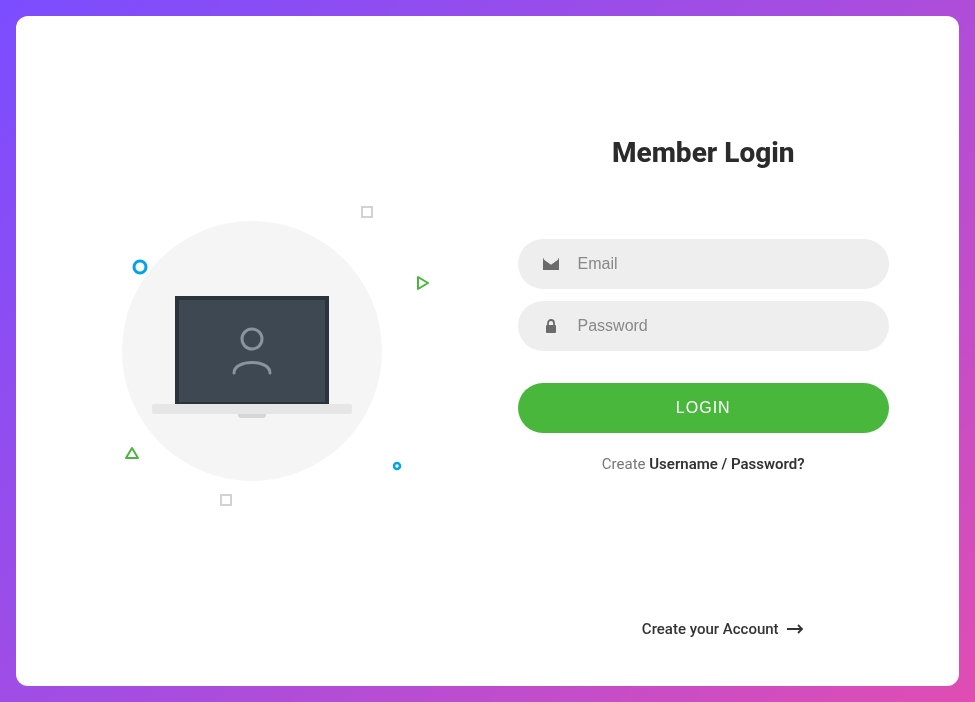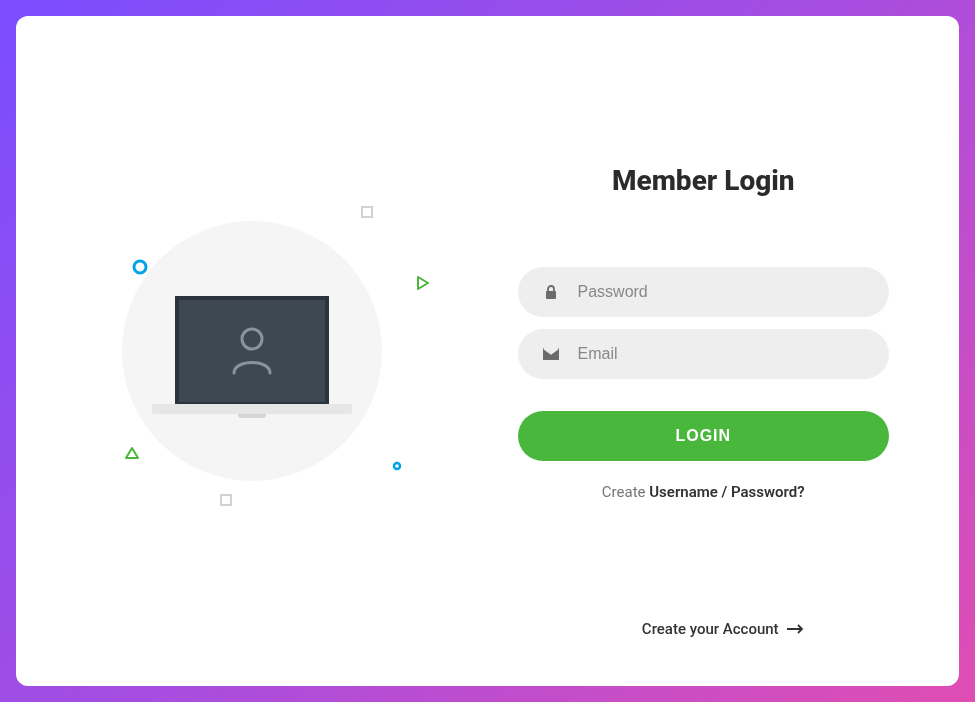--- a/index.html
+++ b/index.html
@@ -75,21 +75,21 @@
       padding: 60px 70px 40px 30px;
       display: flex;
       flex-direction: column;
       position: relative;
     }
     .title {
       font-size: 28px;
       font-weight: 800;
       color: #2b2b2b;
       text-align: center;
-      margin-top: 88px;
+      margin-top: 60px;
       margin-bottom: 70px;
     }
     .input-group {
       background: #eeeeee;
       border-radius: 28px;
       height: 50px;
       display: flex;
       align-items: center;
       padding: 0 24px;
       margin-bottom: 12px;
@@ -111,21 +111,21 @@
       color: #555;
     }
     .input-group input::placeholder { color: #888; }
     .login-btn {
       background: #49b63c;
       color: #fff;
       border: none;
       height: 50px;
       border-radius: 28px;
       font-size: 16px;
-      font-weight: 700;
+      font-weight: 400;
       letter-spacing: 1px;
       cursor: pointer;
       margin-top: 20px;
       margin-bottom: 22px;
     }
     .forgot-line {
       text-align: center;
       font-size: 15px;
       color: #777;
     }
@@ -186,38 +186,38 @@
         <div class="laptop-base"></div>
       </div>
     </div>
   </div>
 
   <div class="right-panel">
     <h1 class="title">Member Login</h1>
 
     <div class="input-group">
       <span class="icon">
+        <svg width="16" height="12" viewBox="0 0 16 12">
+            <path fill="#6b6b6b" d="M0 0h16v12H0z M0 0l8 6 8-6" stroke="#eee" stroke-width="0"></path>
+            <path d="M1 1l7 5 7-5" fill="none" stroke="#eeeeee" stroke-width="1.3"></path>
+          </svg>
+      </span>
+      <input type="text" placeholder="Email" style="">
+    </div>
+
+    <div class="input-group">
+      <span class="icon">
         <svg width="12" height="15" viewBox="0 0 12 15">
             <rect x="1" y="6" width="10" height="8" rx="1" fill="#6b6b6b"></rect>
             <path d="M3 6 V4 a3 3 0 0 1 6 0 V6" fill="none" stroke="#6b6b6b" stroke-width="1.8"></path>
           </svg>
       </span>
       <input type="password" placeholder="Password" style="">
     </div>
 
-    <div class="input-group">
-      <span class="icon">
-        <svg width="16" height="12" viewBox="0 0 16 12">
-            <path fill="#6b6b6b" d="M0 0h16v12H0z M0 0l8 6 8-6" stroke="#eee" stroke-width="0"></path>
-            <path d="M1 1l7 5 7-5" fill="none" stroke="#eeeeee" stroke-width="1.3"></path>
-          </svg>
-      </span>
-      <input type="text" placeholder="Email" style="">
-    </div>
-
     <button class="login-btn">LOGIN</button>
 
     <div class="forgot-line">
       <span>Create </span><a>Username / Password?</a>
     </div>
 
     <div class="create-account">
       <span>Create your Account</span>
       <svg width="18" height="10" viewBox="0 0 18 10">
           <line x1="0" y1="5" x2="15" y2="5" stroke="#333" stroke-width="1.8"></line>

